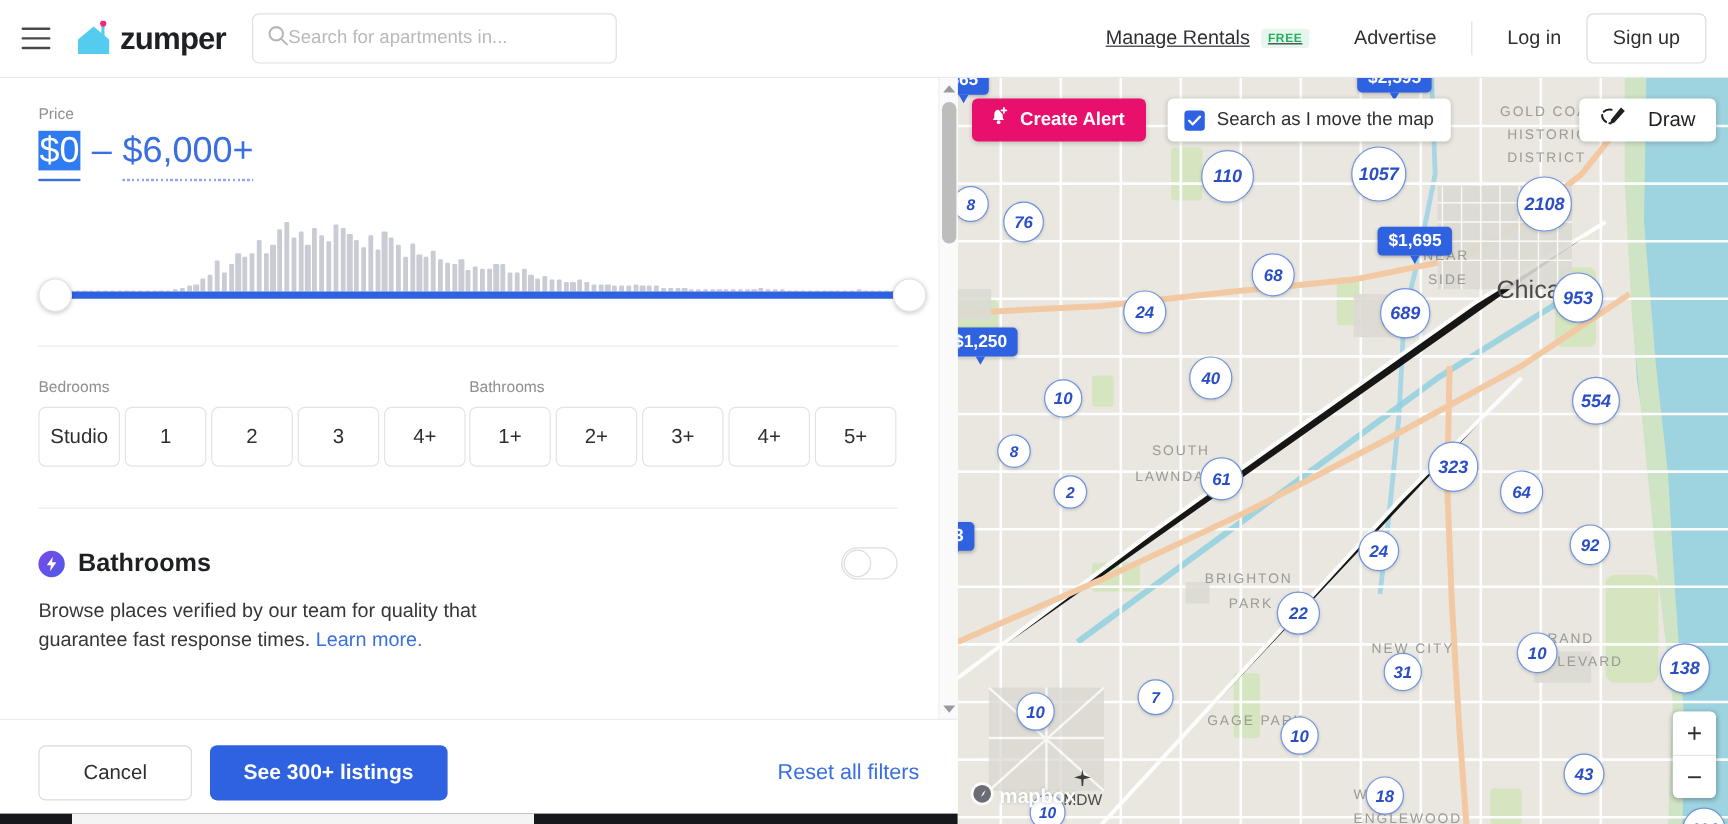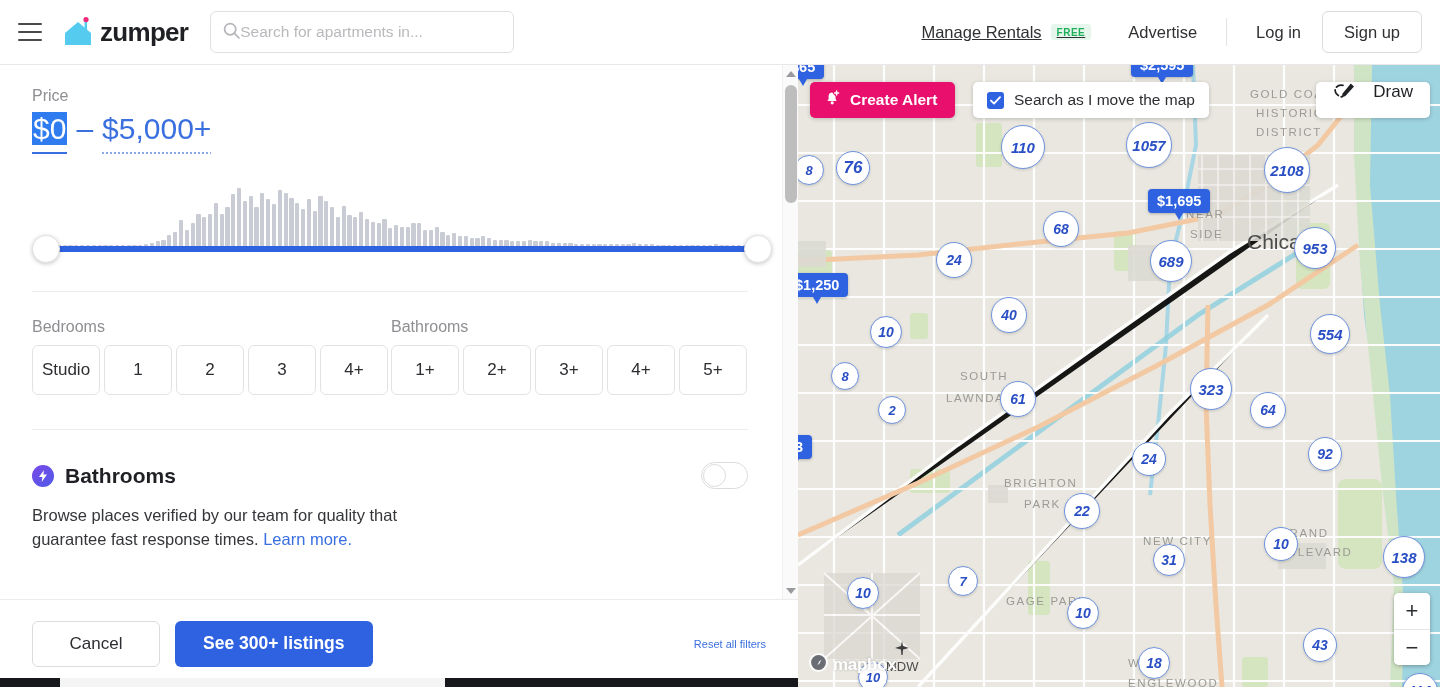--- a/index.html
+++ b/index.html
@@ -56,21 +56,21 @@
   .filter-panel {
     position: absolute; top: 65px; left: 0; width: 798px; height: 622px;
     background: #fff; z-index: 30; overflow: hidden;
   }
   .filter-scroll {
     position: absolute; top: 0; left: 0; width: 782px; height: 534px;
     overflow: hidden; background: #fff;
   }
   .filter-inner { padding: 22px 32px 0 32px; }
 
-  .field-label { font-size: 16px; color: #8e8e93; margin-bottom: 7px; }
+  .field-label { font-size: 13px; color: #8e8e93; margin-bottom: 7px; }
 
   .price-row { display: flex; align-items: baseline; font-size: 30px; color: #3a6fe0; }
   .price-val { position: relative; cursor: pointer; }
   .price-min { background: #2f7bf0; color: #fff; padding: 0 1px; }
   .price-min-ul { position: absolute; left: 0; right: 0; bottom: -8px; height: 2px; background: #3a6fe0; }
   .price-dash { margin: 0 9px; color: #3a6fe0; font-weight: 300; }
   .price-max-ul {
     position: absolute; left: 0; right: 0; bottom: -8px; height: 2px;
     background-image: repeating-linear-gradient(to right,#8aa9e8 0 2px,transparent 2px 4px);
   }
@@ -137,21 +137,21 @@
   }
   .btn-cancel {
     width: 128px; height: 46px; border: 1px solid #dcdce0; border-radius: 6px; background: #fff;
     font-family: "Liberation Sans", sans-serif; font-size: 17px; color: #2d2e31; cursor: pointer;
   }
   .btn-primary {
     margin-left: 15px; height: 46px; padding: 0 28px; border: 0; border-radius: 6px;
     background: #2f62e0; color: #fff; cursor: pointer;
     font-family: "Liberation Sans", sans-serif; font-size: 17.5px; font-weight: 600;
   }
-  .reset { margin-left: auto; font-size: 11px; color: #3a6fe0; cursor: pointer; }
+  .reset { margin-left: auto; font-size: 18px; color: #3a6fe0; cursor: pointer; }
 
   
   .bottom-strip { position: absolute; left: 0; bottom: 0; width: 798px; height: 9px; background: #17181c; z-index: 35; }
   .bottom-strip .inner { position: absolute; left: 60px; top: 0; width: 385px; height: 9px; background: #f4f4f5; }
 
   
   .map {
     position: absolute; top: 65px; left: 798px; width: 642px; height: 622px;
     overflow: hidden; background: #e8e6df;
   }
@@ -168,21 +168,21 @@
   .search-move {
     position: absolute; left: 175px; top: 0; height: 36px; padding: 0 14px;
     background: #fff; border-radius: 5px; display: flex; align-items: center; gap: 10px;
     box-shadow: 0 1px 4px rgba(0,0,0,.2); cursor: pointer;
     font-size: 15.5px; color: #2d2e31;
   }
   .cbox { width: 17px; height: 17px; border-radius: 3px; background: #2f62e0;
     display: flex; align-items: center; justify-content: center; flex: none; }
   .draw-btn {
     position: absolute; right: 10px; top: 0; height: 36px; padding: 0 17px;
-    background: #fff; border-radius: 5px; display: flex; gap: 16px;
+    background: #fff; border-radius: 5px; display: flex; align-items: center; gap: 16px;
     box-shadow: 0 1px 4px rgba(0,0,0,.2); cursor: pointer;
     font-size: 17px; color: #1f2024;
   }
 
   .cluster {
     position: absolute; border-radius: 50%; background: #fff; border: 1.5px solid #6f93e0;
     display: flex; align-items: center; justify-content: center; cursor: pointer;
     color: #2a4fc4; font-weight: 700; box-shadow: 0 1px 3px rgba(0,0,0,.16); z-index: 8; font-style: italic;
   }
   .price-pin { position: absolute; z-index: 9; cursor: pointer; }
@@ -272,21 +272,21 @@
 
         <div class="field-label">Price</div>
 
         <div class="price-row">
           <span class="price-val">
             <span class="price-min">$0</span>
             <span class="price-min-ul"></span>
           </span>
           <span class="price-dash">–</span>
           <span class="price-val">
-            <span>$5,000+</span>
+            <span>$6,000+</span>
             <span class="price-max-ul"></span>
           </span>
         </div>
 
         <div class="hist-wrap">
           <div class="hist" id="hist">
               <div class="bar" style="height: 0px;"></div>
               <div class="bar" style="height: 0px;"></div>
               <div class="bar" style="height: 0px;"></div>
               <div class="bar" style="height: 0px;"></div>
@@ -592,21 +592,21 @@
     <div class="city-label" id="city-label" style="left: 449px; top: 165px;">Chicago</div>
     <div class="mdw" id="mdw" style="left: 88px; top: 575px;">
       <svg width="16" height="16" viewBox="0 0 16 16">
         <path d="M8 1 L9 6 L15 8 L9 9.4 L8.6 15 L7.4 15 L7 9.4 L1 8 L7 6 Z" fill="#3d3d3d"></path>
       </svg>
       <div>MDW</div>
     </div>
 
     <div id="markers">
         <div class="cluster" style="left: -4px; top: 90px; width: 30px; height: 30px; font-size: 13px;">8</div>
-        <div class="cluster" style="left: 38px; top: 86px; width: 34px; height: 34px; font-size: 17px;">76</div>
+        <div class="cluster" style="left: 38px; top: 103px; width: 34px; height: 34px; font-size: 14px;">76</div>
         <div class="cluster" style="left: 203px; top: 60px; width: 44px; height: 44px; font-size: 15px;">110</div>
         <div class="cluster" style="left: 328px; top: 57px; width: 46px; height: 46px; font-size: 15px;">1057</div>
         <div class="cluster" style="left: 466px; top: 82px; width: 46px; height: 46px; font-size: 15px;">2108</div>
         <div class="cluster" style="left: 496px; top: 162px; width: 42px; height: 42px; font-size: 15px;">953</div>
         <div class="cluster" style="left: 245px; top: 146px; width: 36px; height: 36px; font-size: 14px;">68</div>
         <div class="cluster" style="left: 138px; top: 177px; width: 36px; height: 36px; font-size: 14px;">24</div>
         <div class="cluster" style="left: 352px; top: 175px; width: 42px; height: 42px; font-size: 15px;">689</div>
         <div class="cluster" style="left: 193px; top: 232px; width: 36px; height: 36px; font-size: 14px;">40</div>
         <div class="cluster" style="left: 512px; top: 249px; width: 40px; height: 40px; font-size: 15px;">554</div>
         <div class="cluster" style="left: 72px; top: 251px; width: 32px; height: 32px; font-size: 14px;">10</div>

